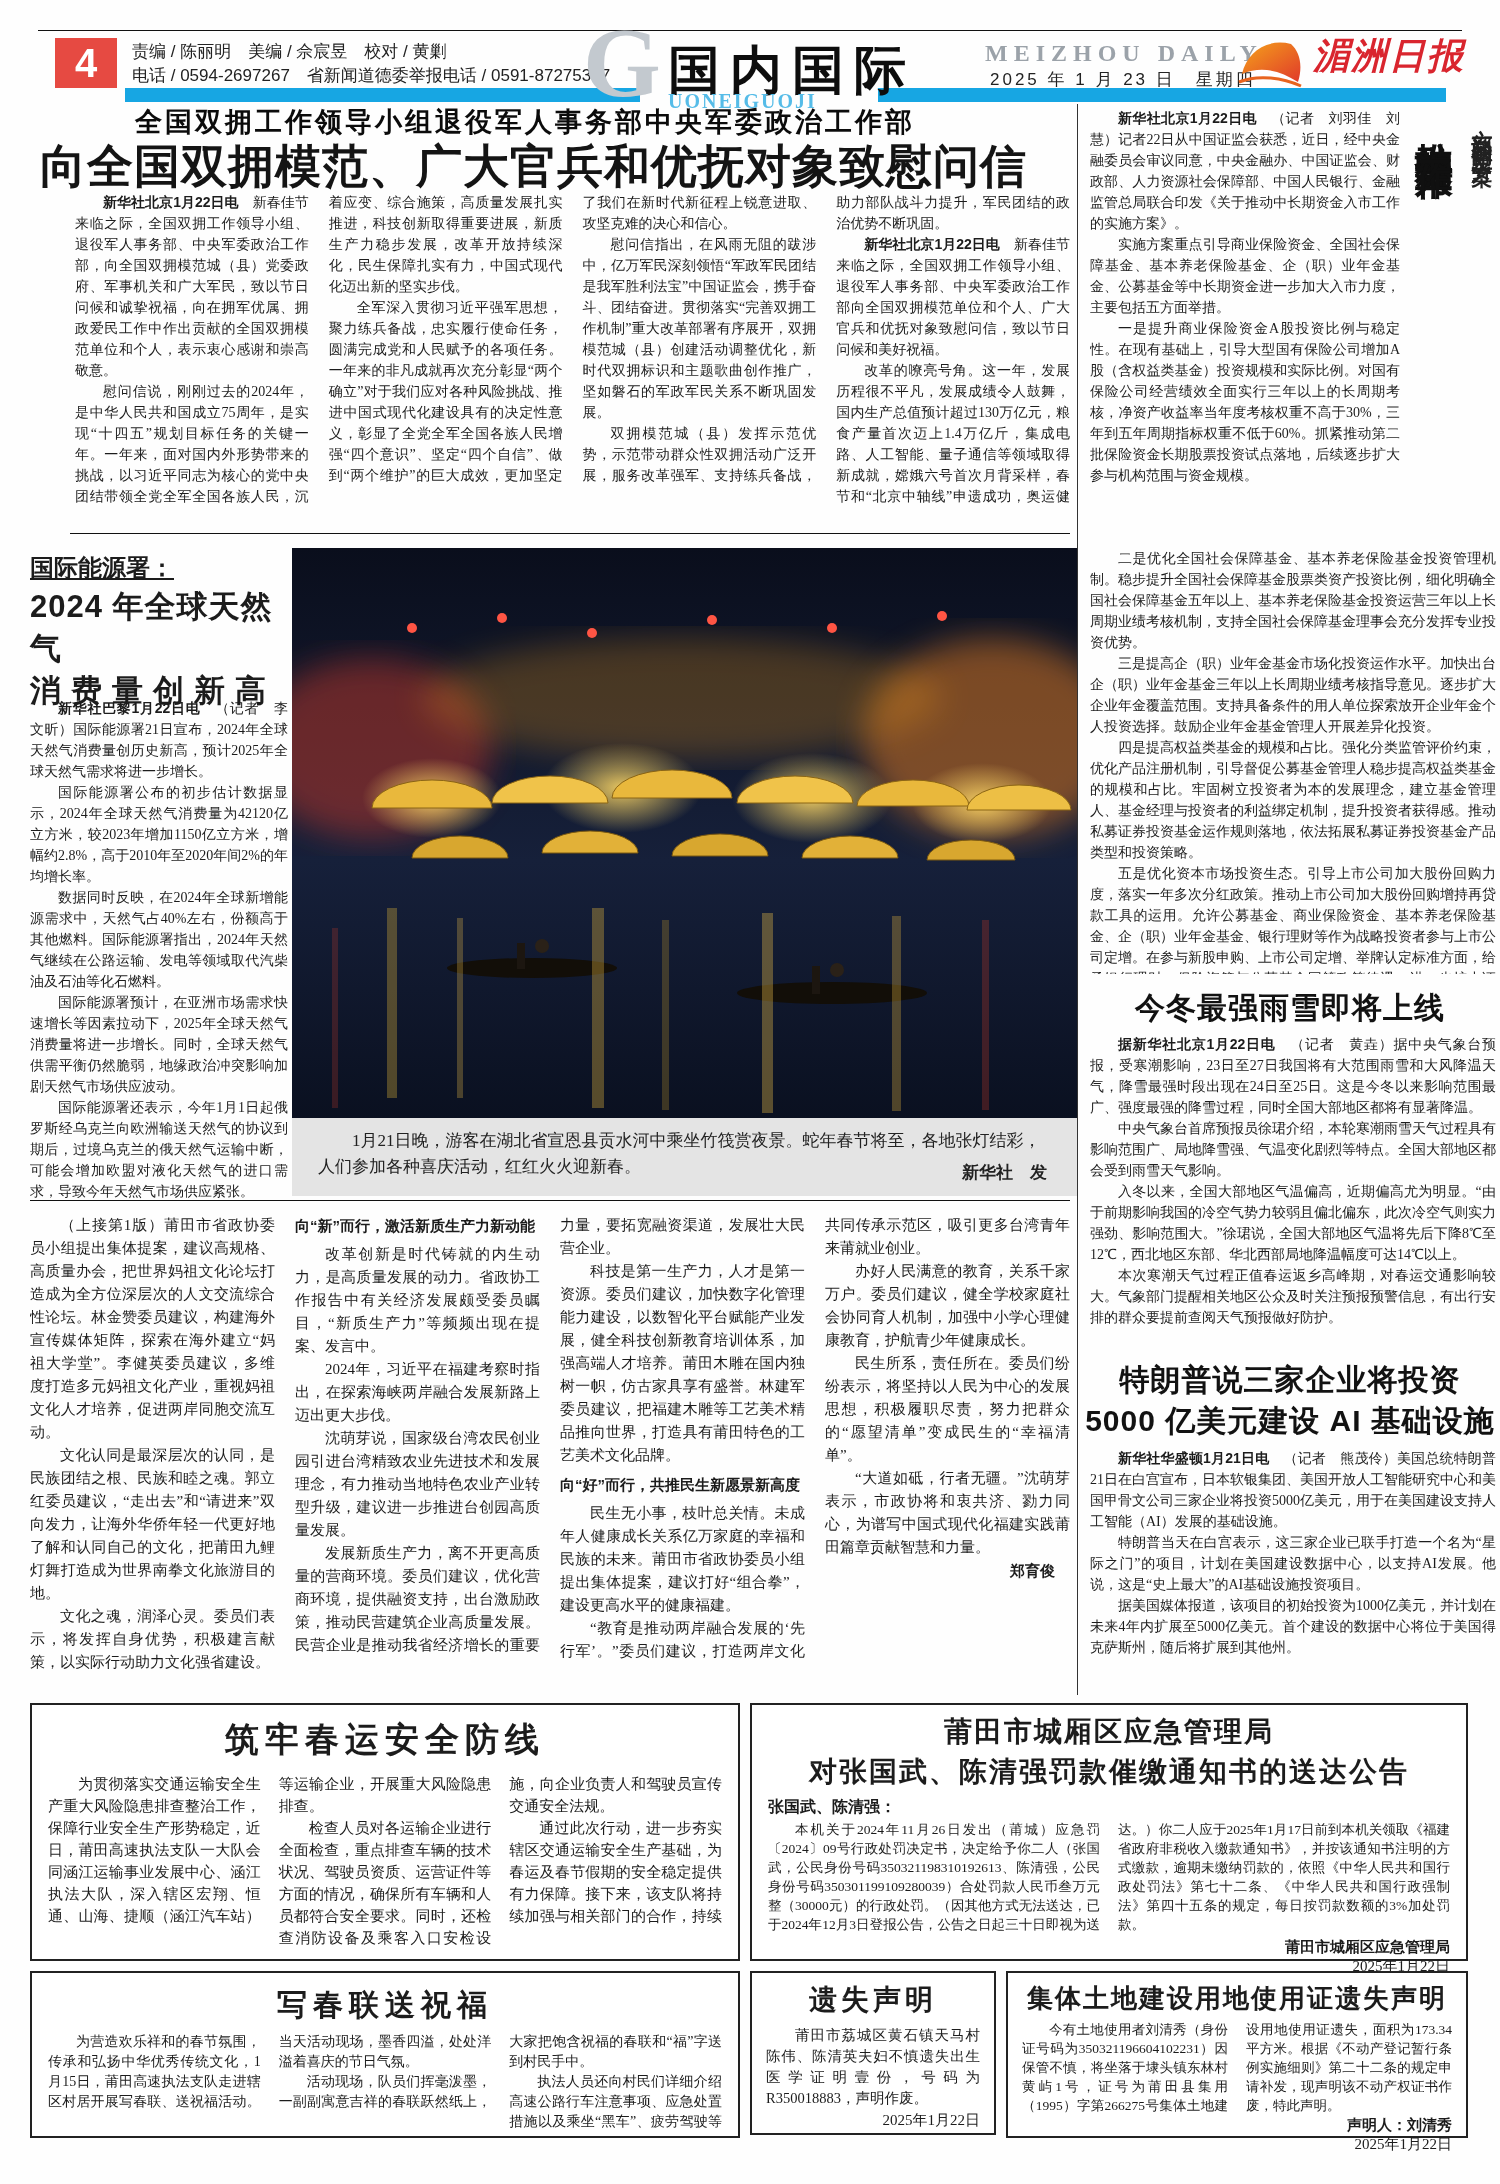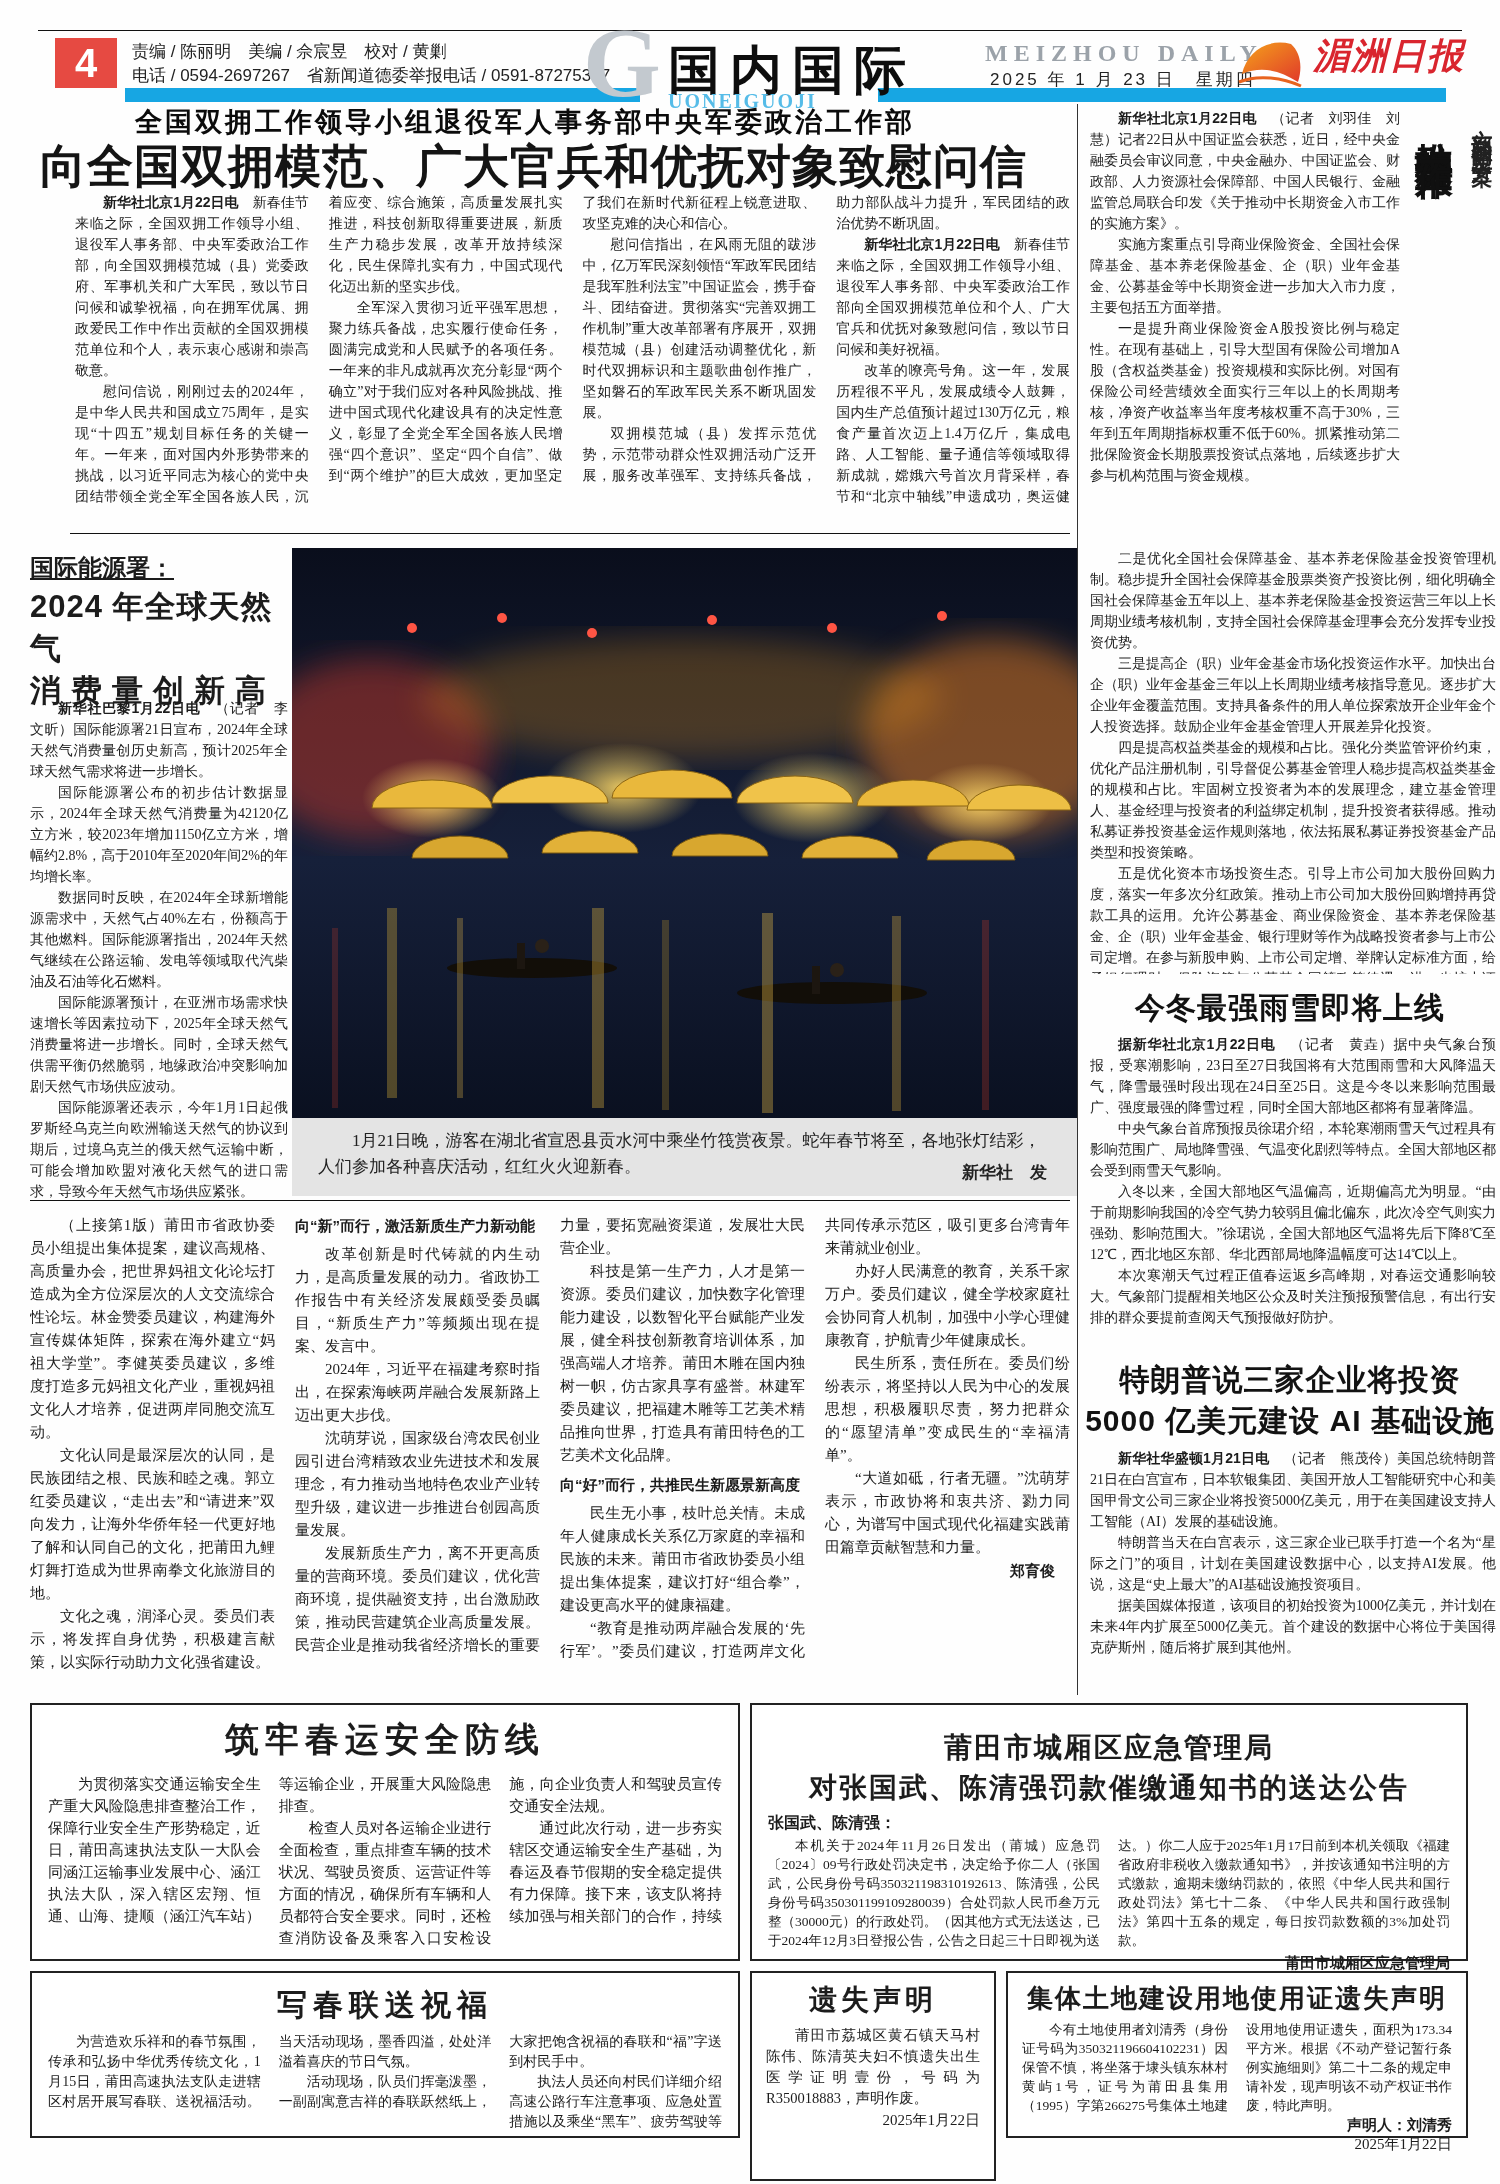--- a/index.html
+++ b/index.html
@@ -258,33 +258,33 @@
   <div class="abs nbox" style="left:30px; top:1971px; width:710px; height:167px; padding:0 16px;">
     <div class="boxtitle" style="font-size:30px;">写春联送祝福</div>
     <div class="boxbody" style="column-count:3; height:104px; margin-top:6px; font-size:14px; line-height:20px;">
       <p><span>为营造欢乐祥和的春节氛围，传承和弘扬中华优秀传统文化，1月15日，莆田高速执法支队走进辖区村居开展写春联、送祝福活动。当天活动现场，墨香四溢，处处洋溢着喜庆的节日气氛。</span></p>
       <p><span>活动现场，队员们挥毫泼墨，一副副寓意吉祥的春联跃然纸上，大家把饱含祝福的春联和“福”字送到村民手中。</span></p>
       <p><span>执法人员还向村民们详细介绍高速公路行车注意事项、应急处置措施以及乘坐“黑车”、疲劳驾驶等行为的危害，耐心解答村民们提出的问题，用通俗易懂的语言将安全知识送到每一位村民心坎上。</span></p>
 
     </div>
   </div>
 
-  <div class="abs nbox" style="left:750px; top:1703px; width:718px; height:258px; padding:16px 16px;">
+  <div class="abs nbox" style="left:750px; top:1703px; width:718px; height:258px; padding:0 16px;">
     <div class="boxtitle small">莆田市城厢区应急管理局</div>
     <div class="boxtitle small" style="margin-top:2px;">对张国武、陈清强罚款催缴通知书的送达公告</div>
     <div class="salut" style="margin-top:6px;">张国武、陈清强：</div>
     <div class="boxbody" style="column-count:2; height:118px; margin-top:2px; font-size:13.5px; line-height:19px;">
       <p><span>本机关于2024年11月26日发出（莆城）应急罚〔2024〕09号行政处罚决定书，决定给予你二人（张国武，公民身份号码350321198310192613、陈清强，公民身份号码350301199109280039）合处罚款人民币叁万元整（30000元）的行政处罚。（因其他方式无法送达，已于2024年12月3日登报公告，公告之日起三十日即视为送达。）你二人应于2025年1月17日前到本机关领取《福建省政府非税收入缴款通知书》，并按该通知书注明的方式缴款，逾期未缴纳罚款的，依照《中华人民共和国行政处罚法》第七十二条、《中华人民共和国行政强制法》第四十五条的规定，每日按罚款数额的3%加处罚款。</span></p>
 
     </div>
     <div class="rsig" style="font-size:15px;">莆田市城厢区应急管理局</div>
     <div class="datesig" style="font-size:15px;">2025年1月22日</div>
   </div>
 
-  <div class="abs nbox" style="left:750px; top:1971px; width:246px; height:210px; padding:0 14px;">
+  <div class="abs nbox" style="left:750px; top:1971px; width:246px; height:164px; padding:0 14px;">
     <div class="boxtitle small" style="letter-spacing:4px;">遗失声明</div>
     <div class="boxbody" style="margin-top:6px; font-size:14.5px; line-height:21px;">
       <p><span>莆田市荔城区黄石镇天马村陈伟、陈清英夫妇不慎遗失出生医学证明壹份，号码为R350018883，声明作废。</span></p>
     </div>
     <div class="datesig" style="font-size:15px; margin-top:2px;">2025年1月22日</div>
   </div>
 
   <div class="abs nbox" style="left:1006px; top:1971px; width:462px; height:167px; padding:0 14px;">
     <div class="boxtitle small" style="font-size:26px;">集体土地建设用地使用证遗失声明</div>
     <div class="boxbody" style="column-count:2; height:96px; margin-top:4px; font-size:13.5px; line-height:19px;">

